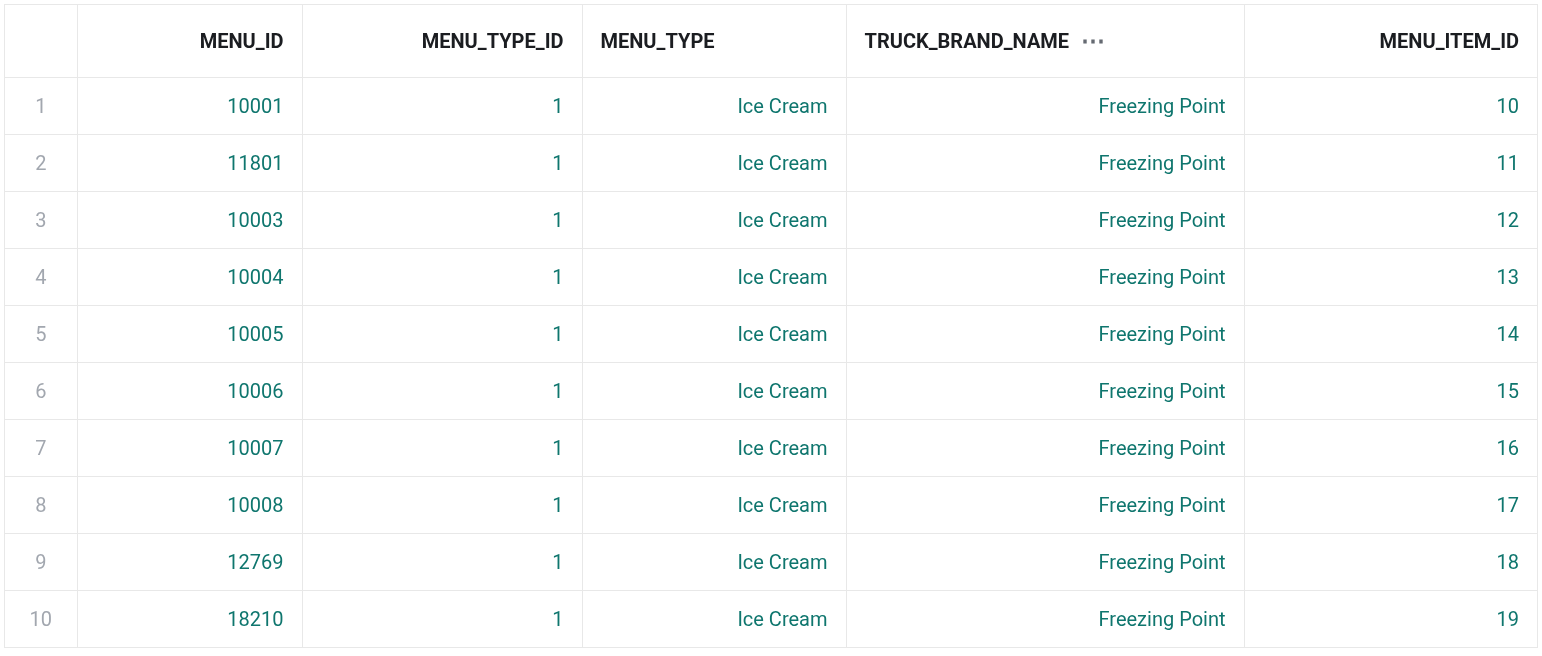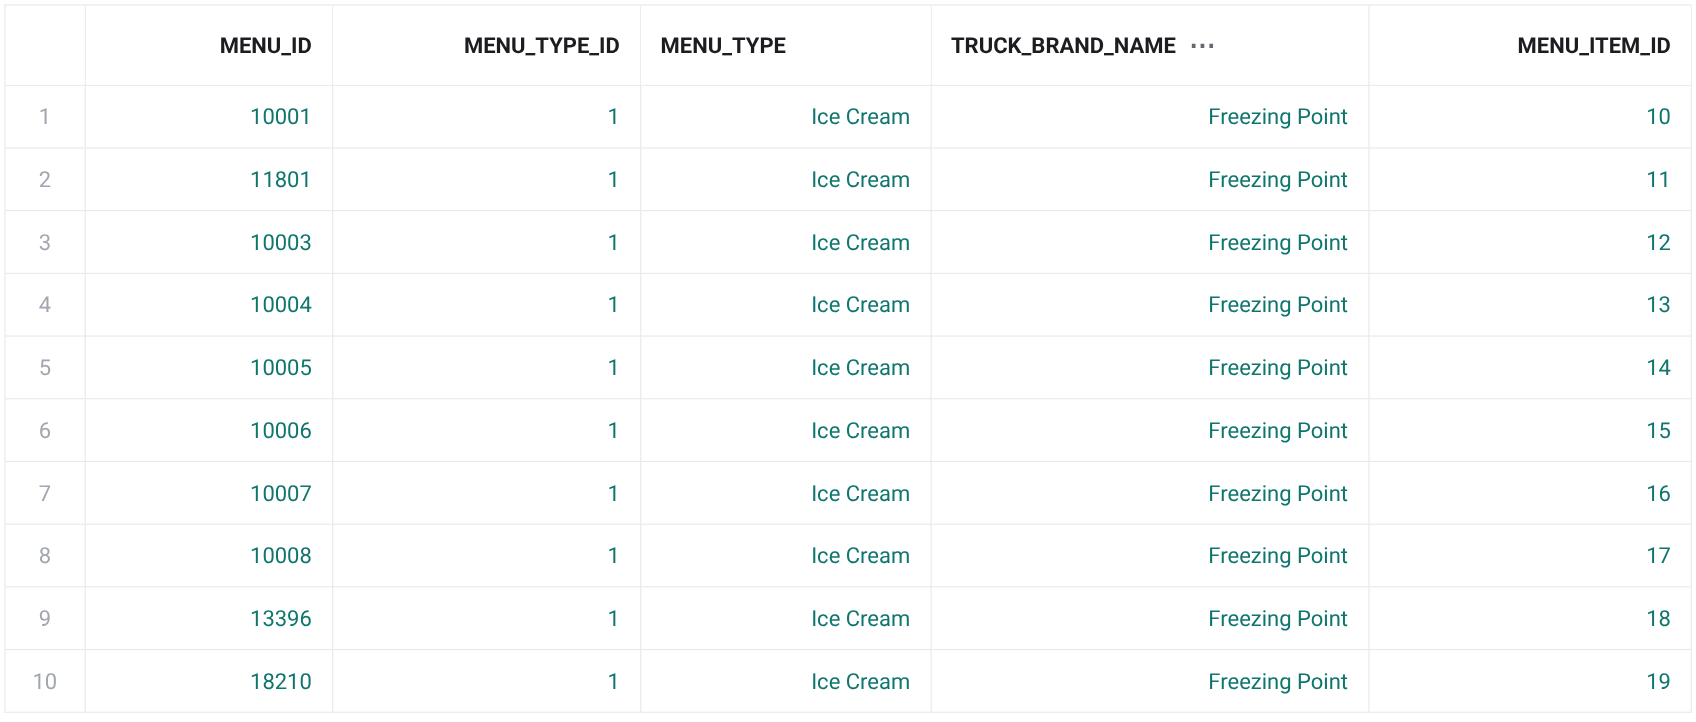--- a/index.html
+++ b/index.html
@@ -192,21 +192,21 @@
         <div class="tr">
           <div class="td row-index-col">8</div>
           <div class="td col-menu-id">10008</div>
           <div class="td col-menu-type-id">1</div>
           <div class="td text-col col-menu-type">Ice Cream</div>
           <div class="td text-col col-truck-brand">Freezing Point</div>
           <div class="td col-menu-item-id">17</div>
         </div>
         <div class="tr">
           <div class="td row-index-col">9</div>
-          <div class="td col-menu-id">13396</div>
+          <div class="td col-menu-id">12769</div>
           <div class="td col-menu-type-id">1</div>
           <div class="td text-col col-menu-type">Ice Cream</div>
           <div class="td text-col col-truck-brand">Freezing Point</div>
           <div class="td col-menu-item-id">18</div>
         </div>
         <div class="tr">
           <div class="td row-index-col">10</div>
           <div class="td col-menu-id">18210</div>
           <div class="td col-menu-type-id">1</div>
           <div class="td text-col col-menu-type">Ice Cream</div>

